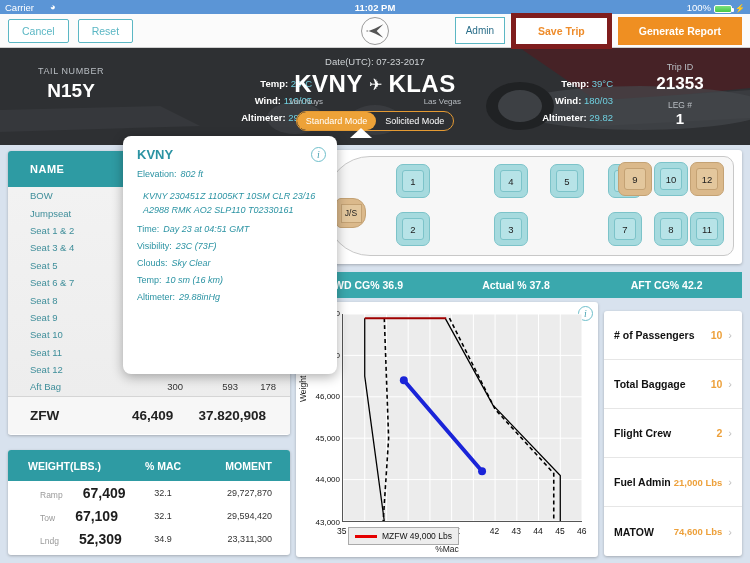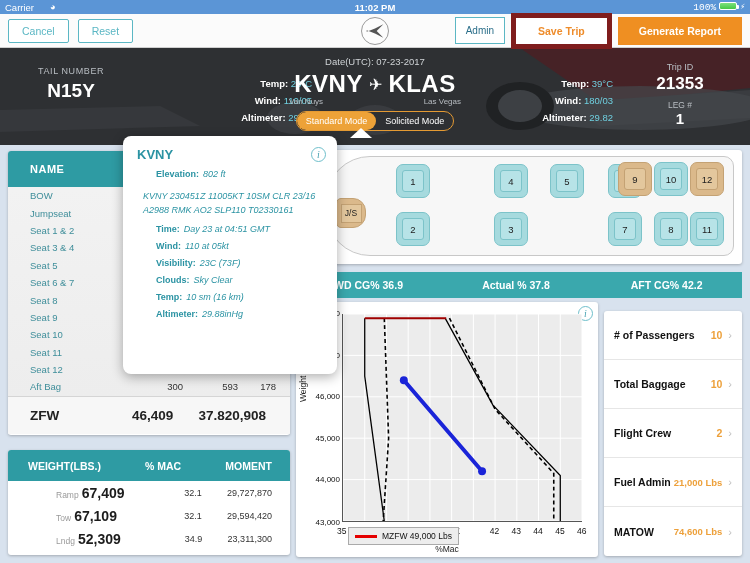--- a/index.html
+++ b/index.html
@@ -13,21 +13,21 @@
 
   
   .statusbar {
     position: absolute; top: 0; left: 0; width: 750px; height: 14px;
     background: #5b95d6; color: #fff; font-size: 9.5px;
     display: flex; align-items: center; padding: 0 5px;
   }
   .sb-left { display: flex; align-items: center; gap: 16px; }
   .sb-center { position: absolute; left: 0; right: 0; text-align: center; font-weight: bold;}
   .wifi-ico { font-size: 9px; }
-  .sb-right { margin-left: auto; display: flex; align-items: flex-start; gap: 3px; z-index: 2; font-family: Liberation Mono, monospace;}
+  .sb-right { margin-left: auto; display: flex; align-items: flex-end; gap: 3px; z-index: 2;}
   .batt {
     width: 18px; height: 8px; border: 1px solid #fff; border-radius: 2px;
     position: relative; background: linear-gradient(#7ee07e,#45c845);
   }
   .batt::after { content:''; position:absolute; right:-3px; top:2px; width:2px; height:4px; background:#fff; border-radius:0 1px 1px 0;}
 
   
   .toolbar {
     position: absolute; top: 14px; left: 0; width: 750px; height: 34px;
     background: #fbfbfb; border-bottom: 1px solid #cfcfcf;
@@ -101,21 +101,21 @@
   .pax-total .c3 { width:55px; text-align:right;}
   .pax-total .c4 { flex:1; text-align:right; padding-right:24px;}
 
   
   .wt-card { position:absolute; left:8px; top:450px; width:282px; height:105px;}
   .wt-head { background:#2e9ba3; color:#fff; height:31px; display:flex; align-items:center; font-size:10.5px; font-weight:bold;}
   .wt-head .w1 { width:120px; padding-left:20px;}
   .wt-head .w2 { width:70px; text-align:center;}
   .wt-head .w3 { flex:1; text-align:right; padding-right:18px;}
   .wt-row { display:flex; align-items:center; height:23px; }
-  .wt-row .w1 { width:120px; padding-left:14px; display:flex; align-items:baseline; gap:3px;margin-left:34px;}
+  .wt-row .w1 { width:120px; padding-left:32px; display:flex; align-items:baseline; gap:20px;}
   .wt-tag { font-size:8.5px; color:#9a9a9a;}
   .wt-num { font-size:14px; font-weight:bold; color:#1c1c1c;}
   .wt-row .w2 { width:70px; text-align:center; font-size:9px; color:#333;}
   .wt-row .w3 { flex:1; text-align:right; padding-right:18px; font-size:9px; color:#333;}
 
   
   .seat-card { position:absolute; left:318px; top:150px; width:424px; height:114px; background:#fff;}
   .fuselage {
     position:absolute; left:8px; top:6px; width:408px; height:100px;
     border:1px solid #c8c8c8; border-radius:44px 10px 10px 44px; background:#f7f7f7;
@@ -175,21 +175,21 @@
   .popup {
     position:absolute; left:123px; top:136px; width:214px; height:238px;
     background:#fff; border-radius:8px; box-shadow:0 3px 12px rgba(0,0,0,.32);
     padding:11px 14px; z-index:40;
   }
   .popup-arrow { position:absolute; left:350px; top:128px; width:0;height:0;
     border-left:11px solid transparent; border-right:11px solid transparent; border-bottom:10px solid #fff; z-index:41;}
   .pop-title { font-size:13px; font-weight:bold; color:#2b93a3; }
   .pop-info { position:absolute; right:11px; top:11px; }
   .pop-row { font-size:9px; color:#2b93a3; margin-top:7px; }
-  .pop-row b { font-weight:bold;margin-left:19px; }
+  .pop-row b { font-weight:normal; }
   .pop-row i { font-style:italic; padding-left:4px;}
   .metar { font-size:9px; font-style:italic; color:#2b93a3; line-height:14px; margin-top:10px; padding-left:6px;}
 </style>
 </head>
 <body>
 
 <div id="root">
 
   <div class="statusbar">
     <div class="sb-left">
@@ -551,21 +551,20 @@
   <div class="popup-arrow"></div>
   <div class="popup">
     <div class="pop-info infoi">i</div>
     <div class="pop-title">KVNY</div>
     <div class="pop-row">
       <b>Elevation:</b><i>802 ft</i>
     </div>
     <div class="metar">KVNY 230451Z 11005KT 10SM CLR 23/16 A2988 RMK AO2 SLP110 T02330161</div>
     <div id="poprows">
         <div class="pop-row"><b>Time:</b><i>Day 23 at 04:51 GMT</i></div>
-        <div class="pop-row"><b>Wind:</b><i>110 at 05kt</i></div>
         <div class="pop-row"><b>Visibility:</b><i>23C (73F)</i></div>
         <div class="pop-row"><b>Clouds:</b><i>Sky Clear</i></div>
         <div class="pop-row"><b>Temp:</b><i>10 sm (16 km)</i></div>
         <div class="pop-row"><b>Altimeter:</b><i>29.88inHg</i></div>
       </div>
   </div>
 
 </div>
 
 </body></html>

